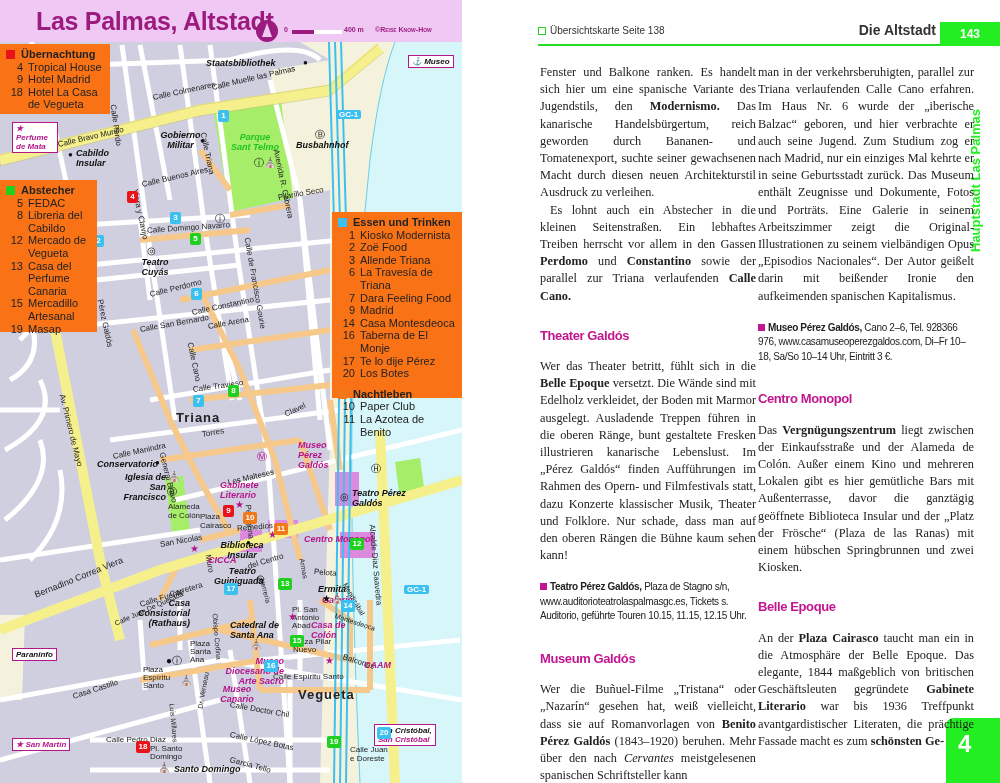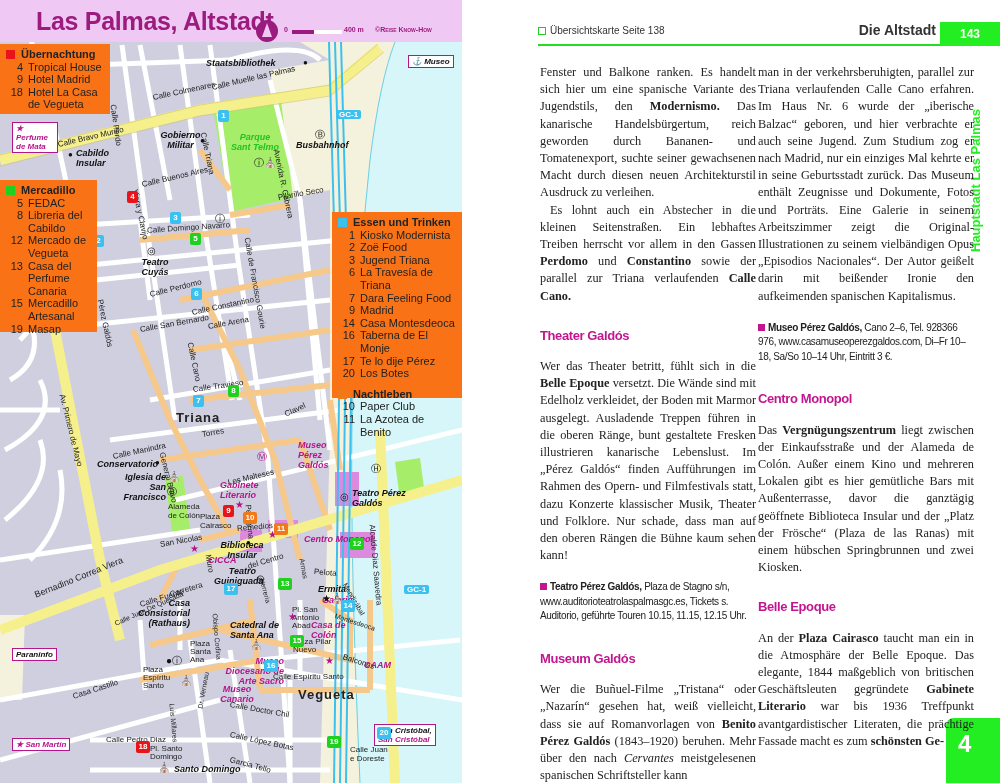--- a/index.html
+++ b/index.html
@@ -190,21 +190,21 @@
       </div>
     <div class="legend-item">
         <span class="legend-num">18</span>
         <span>Hotel La Casa de Vegueta</span>
       </div>
   </div>
 
   <div class="legend-box" id="legend-einkaufen">
     <div class="legend-heading">
         <span class="legend-swatch" style="background:#1fd01f"></span>
-        <span>Mercadillo</span>
+        <span>Abstecher</span>
       </div>
     <div class="legend-item">
         <span class="legend-num">5</span>
         <span>FEDAC</span>
       </div>
     <div class="legend-item">
         <span class="legend-num">8</span>
         <span>Libreria del Cabildo</span>
       </div>
     <div class="legend-item">
@@ -233,21 +233,21 @@
     <div class="legend-item">
         <span class="legend-num">1</span>
         <span>Kiosko Modernista</span>
       </div>
     <div class="legend-item">
         <span class="legend-num">2</span>
         <span>Zoë Food</span>
       </div>
     <div class="legend-item">
         <span class="legend-num">3</span>
-        <span>Jugend Triana</span>
+        <span>Allende Triana</span>
       </div>
     <div class="legend-item">
         <span class="legend-num">6</span>
         <span>La Travesía de Triana</span>
       </div>
     <div class="legend-item">
         <span class="legend-num">7</span>
         <span>Dara Feeling Food</span>
       </div>
     <div class="legend-item">

